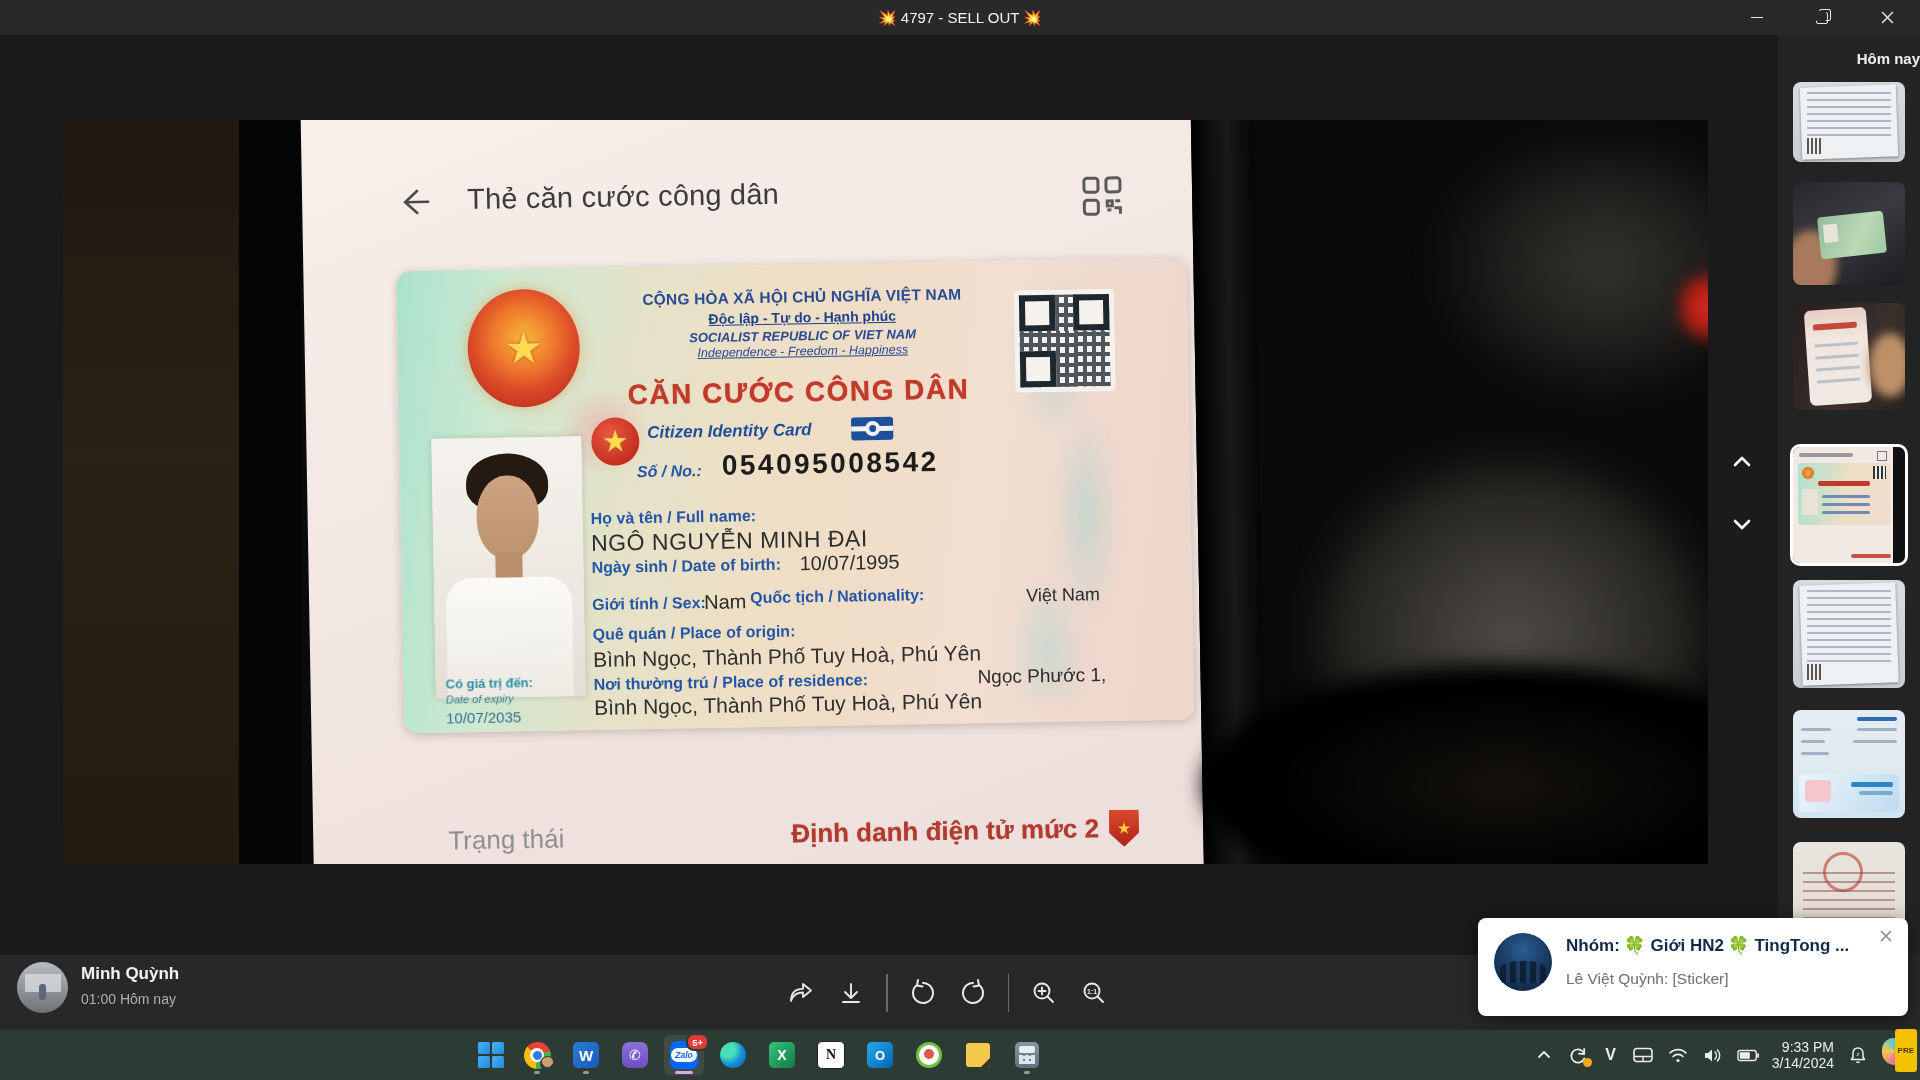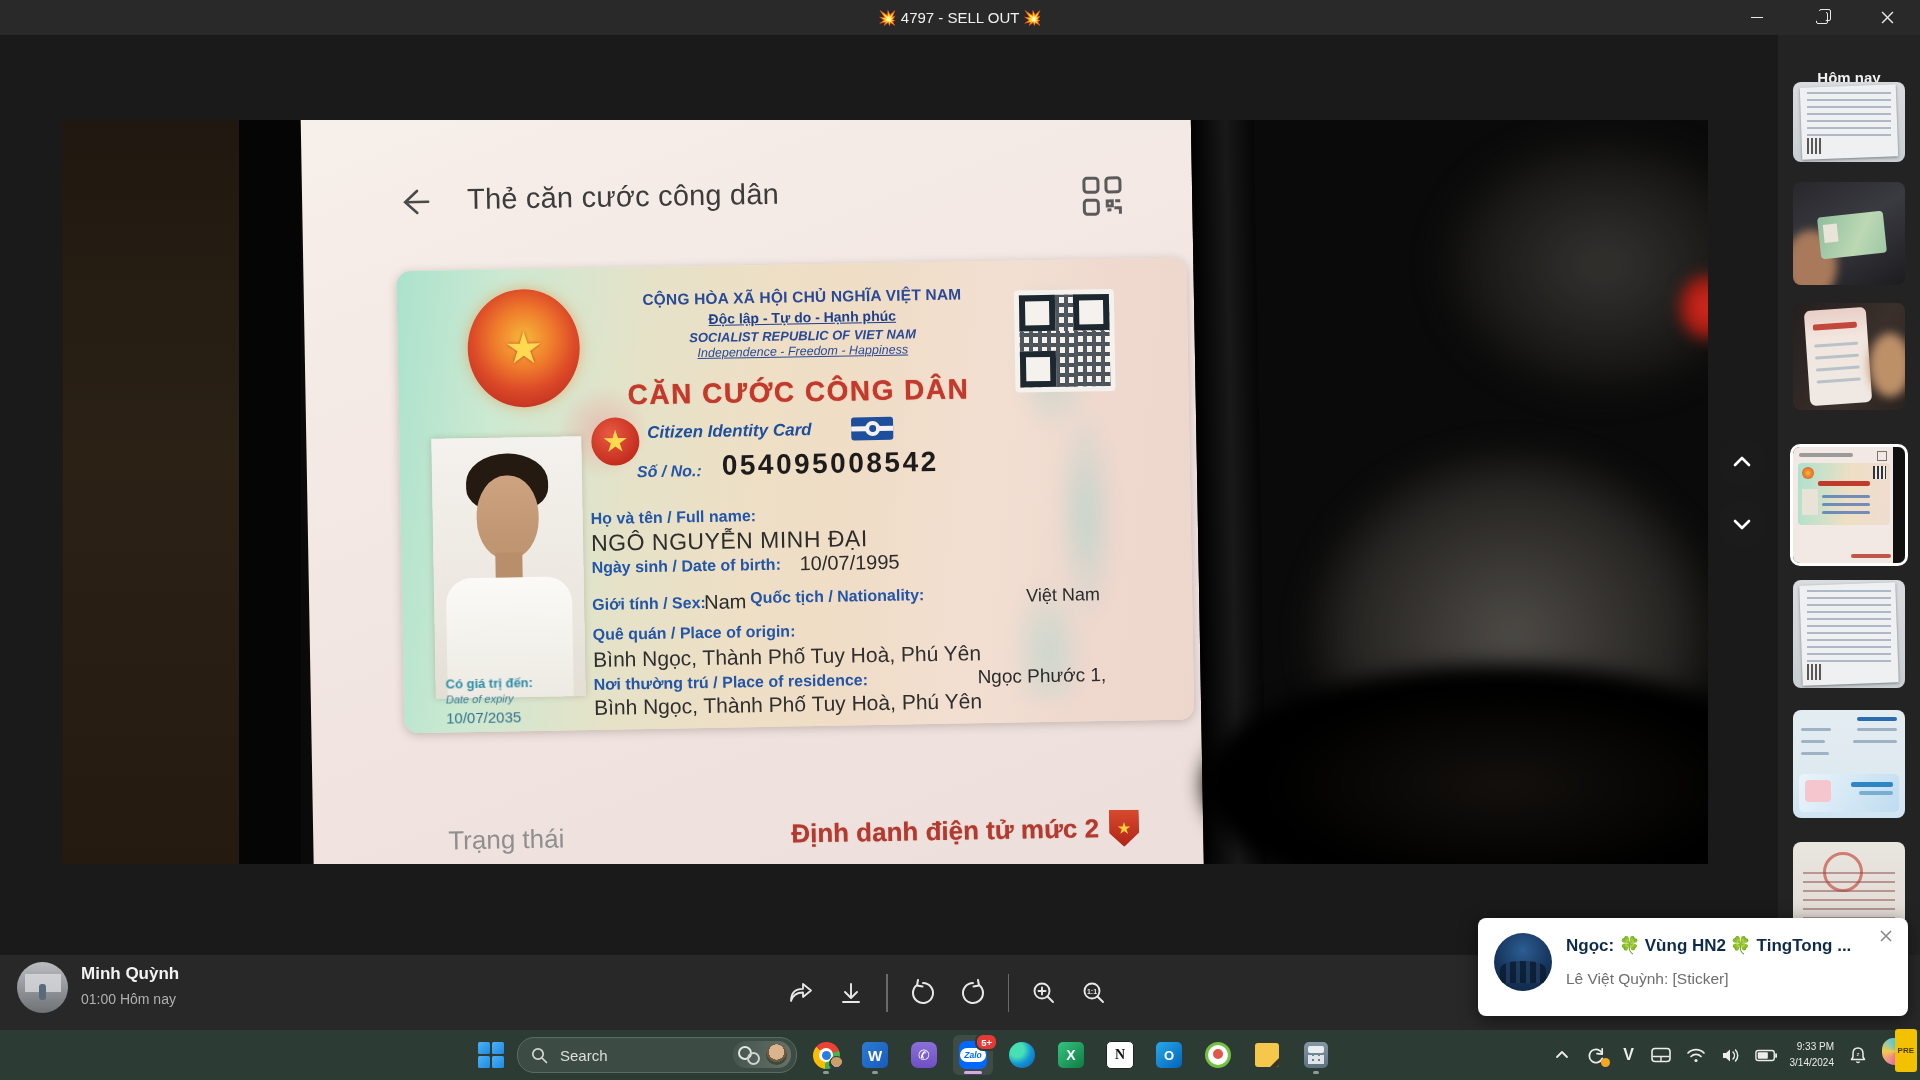--- a/index.html
+++ b/index.html
@@ -104,21 +104,21 @@
 
   #status-lab{position:absolute;left:135px;top:748px;font-size:26px;color:#8f8f8f;}
   #eid-row{position:absolute;left:478px;top:744px;display:flex;align-items:center;gap:10px;}
   #eid-lab{font-size:26px;font-weight:bold;color:#b23a2e;text-shadow:0 0 1px rgba(178,58,46,.6);}
   #eid-shield{width:30px;height:37px;background:linear-gradient(180deg,#d84a2e,#b02318);
     clip-path:polygon(0 0,100% 0,100% 62%,50% 100%,0 62%);display:flex;align-items:center;justify-content:center;}
   #eid-shield .star{color:#ffce3a;font-size:16px;line-height:1;}
 
   
   #sidebar{position:absolute;left:1778px;top:35px;width:142px;height:920px;background:#232323;}
-  #sb-head{position:absolute;left:0;top:34px;width:100%;text-align:center;color:#f0f0f0;font-size:15px;font-weight:bold;}
+  #sb-head{position:absolute;left:0;top:15px;width:100%;text-align:right;color:#f0f0f0;font-size:15px;font-weight:bold;}
   .thumb{position:absolute;left:15px;width:112px;border-radius:8px;overflow:hidden;}
   #t1{top:47px;height:80px;}
   #t2{top:147px;height:103px;}
   #t3{top:268px;height:107px;}
   #t4{top:409px;height:116px;left:12px;width:112px;border:3px solid #fff;border-radius:10px;}
   #t5{top:545px;height:108px;}
   #t6{top:675px;height:108px;}
   #t7{top:807px;height:113px;}
   .th-receipt{background:linear-gradient(180deg,#d8dcdf,#c9ced2);}
   .th-receipt .paper{position:absolute;left:8px;top:4px;right:8px;bottom:4px;background:#eef0f2;transform:rotate(-2deg);
@@ -237,21 +237,21 @@
   .ic-coccoc::after{content:"";position:absolute;left:5px;top:4px;width:10px;height:10px;border-radius:50%;background:#e2574c;}
   .ic-sticky{position:relative;width:24px;height:24px;background:#f5c84c;border-radius:3px;overflow:hidden;}
   .ic-sticky::after{content:"";position:absolute;right:0;bottom:0;width:0;height:0;border-left:9px solid transparent;border-bottom:9px solid #3a3423;}
   .ic-calc{position:relative;width:24px;height:26px;border-radius:5px;background:linear-gradient(180deg,#8497a3,#5d7280);}
   .ic-calc::before{content:"";position:absolute;left:4px;top:4px;right:4px;height:7px;border-radius:2px;background:#e8eef2;}
   .ic-calc::after{content:"";position:absolute;left:4px;bottom:4px;width:16px;height:9px;
     background:repeating-linear-gradient(90deg,#dfe6ea 0 4px,transparent 4px 6px),repeating-linear-gradient(0deg,#dfe6ea 0 3px,transparent 3px 5px);}
   #tb-tray{position:absolute;right:6px;top:0;height:50px;display:flex;align-items:center;gap:13px;}
   .tray-ic{display:flex;align-items:center;justify-content:center;width:22px;height:22px;}
   #tray-v{color:#ececec;font-size:16px;font-weight:bold;width:16px;}
-  #clock{color:#ececec;font-size:10px;text-align:right;line-height:16px;}
+  #clock{color:#ececec;font-size:14px;text-align:right;line-height:16px;}
   #copilot{position:relative;width:32px;height:34px;}
   #copilot .orb{width:27px;height:27px;border-radius:45% 55% 50% 50%;
     background:conic-gradient(#45c6f0,#7a6cf0,#e86ab0,#f2c94c,#45c6f0);}
   #copilot .pre{position:absolute;right:-3px;bottom:0;background:#f2c200;color:#4a3a00;font-size:8px;font-weight:bold;
     padding:17px 3px;border-radius:3px;}
   .sync-dot{position:absolute;right:-2px;bottom:-1px;width:9px;height:9px;border-radius:50%;background:#f5a623;}
 </style>
 </head>
 <body>
 
@@ -486,51 +486,39 @@
           <path d="M16.5 16.5 L22 22" stroke="#e8e8e8" stroke-width="1.9" stroke-linecap="round"></path>
         </svg>
       </div>
     </div>
   </div>
 
   <div id="notif">
     <div id="notif-avatar">
         <div class="ppl"></div>
       </div>
-    <div id="notif-title">Ngọc: 🍀 Vùng HN2 🍀 TingTong ...</div>
+    <div id="notif-title">Nhóm: 🍀 Giới HN2 🍀 TingTong ...</div>
     <div id="notif-msg">Lê Việt Quỳnh: [Sticker]</div>
     <div id="notif-close">
       <svg width="14" height="14" viewBox="0 0 14 14">
           <path d="M2 2 L12 12 M12 2 L2 12" stroke="#8a8a8a" stroke-width="1.6"></path>
         </svg>
     </div>
   </div>
 
   <div id="taskbar">
     <div id="tb-center">
       <div id="start">
         <span class="win-logo">
             <i></i>
             <i></i>
             <i></i>
             <i></i>
           </span>
       </div>
-      <div id="searchbox">
-        <svg class="mag" width="17" height="17" viewBox="0 0 17 17">
-          <circle cx="7" cy="7" r="5.2" fill="none" stroke="#d5d5d5" stroke-width="1.7"></circle>
-          <path d="M11 11 L15.5 15.5" stroke="#d5d5d5" stroke-width="1.7" stroke-linecap="round"></path>
-        </svg>
-        <span id="search-label">Search</span>
-        <span id="search-img">
-          <span class="cuff"></span>
-            <span class="cuff2"></span>
-          <span class="face"></span>
-        </span>
-      </div>
       <div class="app">
         <span class="ic-chrome"></span>
         <span class="chrome-ov"></span>
         <span class="rdot"></span>
       </div>
       <div class="app">
         <span class="ic-word">W</span>
         <span class="rdot"></span>
       </div>
       <div class="app">

